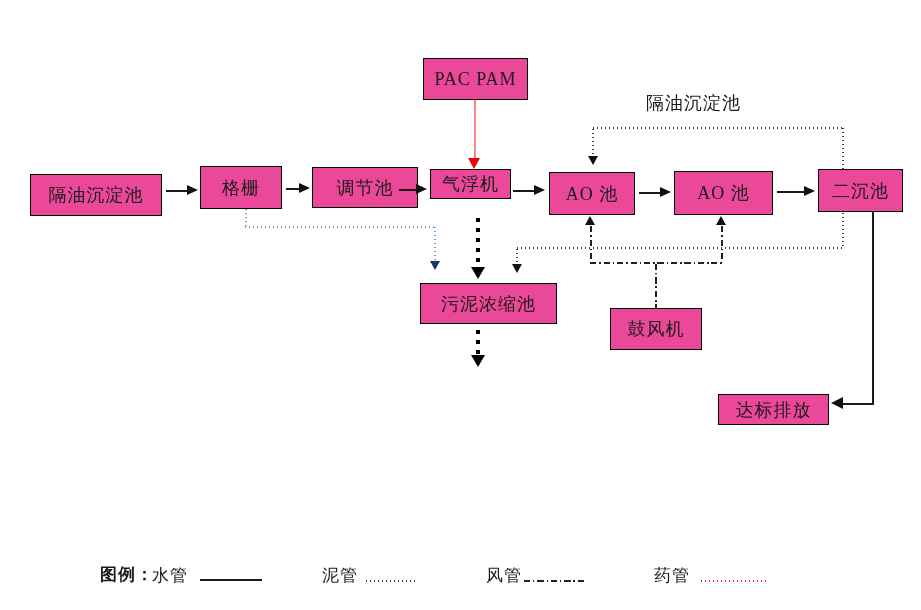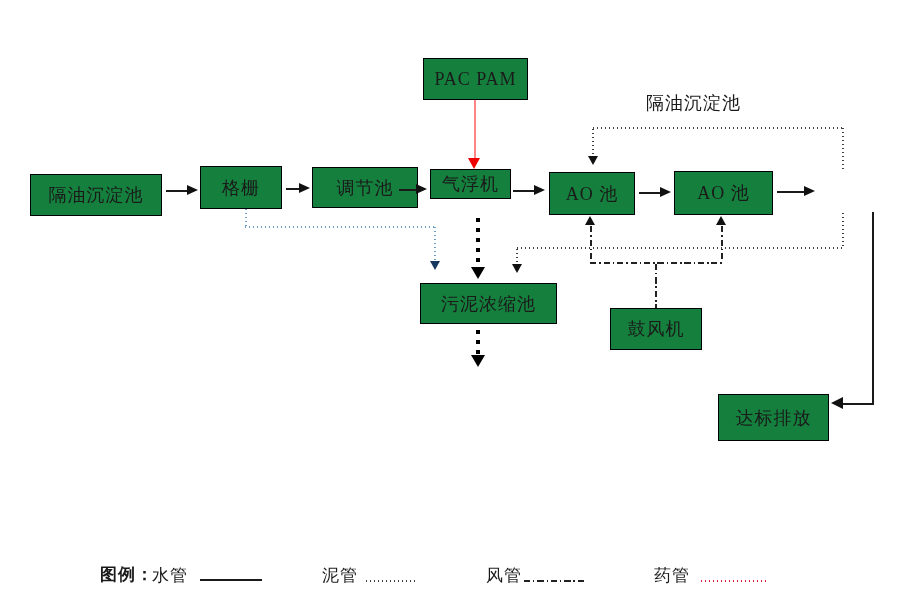--- a/index.html
+++ b/index.html
@@ -1,20 +1,20 @@
 <!DOCTYPE html>
 <html><head>
 <meta charset="utf-8">
 <style>
   * { margin:0; padding:0; box-sizing:border-box; }
   html,body { background:#ffffff; }
   body { font-family:"Liberation Serif","DejaVu Serif",serif; color:#1a1a1a; }
   .canvas { position:relative; width:921px; height:610px; background:#fff; overflow:hidden; }
 
-  .box { position:absolute; border:1.5px solid #000; background:#15803d;
+  .box { position:absolute; border:1.5px solid #000; background:#ec4899;
          display:flex; align-items:center; justify-content:center;
          font-size:18px; letter-spacing:1px; white-space:nowrap; }
   .lbl { position:absolute; font-size:18px; letter-spacing:1px; white-space:nowrap; }
 
   .hl { position:absolute; height:2px; background:#1a1a1a; }
   .vl { position:absolute; width:2px;  background:#1a1a1a; }
   .vl.red { width:2px; background:#ff8585; }
 
   .doth { position:absolute; height:2px;
           background:repeating-linear-gradient(to right,#404040 0 1.5px,transparent 1.5px 4px); }
@@ -50,24 +50,25 @@
 <body>
 
 <div class="canvas">
 
   <div class="box" style="left:200px;top:166px;width:82px;height:43px">格栅</div>
   <div class="box" style="left:30px;top:174px;width:132px;height:42px">隔油沉淀池</div>
   <div class="box" style="left:312px;top:167px;width:106px;height:41px">调节池</div>
   <div class="box" style="left:430px;top:169px;width:81px;height:30px">气浮机</div>
   <div class="box" style="left:549px;top:172px;width:86px;height:43px">AO 池</div>
   <div class="box" style="left:674px;top:171px;width:99px;height:44px">AO 池</div>
+  <div class="box" style="left:818px;top:169px;width:85px;height:43px">二沉池</div>
   <div class="box" style="left:423px;top:58px;width:105px;height:42px">PAC PAM</div>
   <div class="box" style="left:420px;top:283px;width:137px;height:41px">污泥浓缩池</div>
   <div class="box" style="left:610px;top:308px;width:92px;height:42px">鼓风机</div>
-  <div class="box" style="left:718px;top:394px;width:111px;height:47px">达标排放</div>
+  <div class="box" style="left:718px;top:394px;width:111px;height:31px">达标排放</div>
 
   <div class="lbl" style="left:646px;top:91px">隔油沉淀池</div>
 
   <div class="hl" style="left:166px;top:190px;width:23px"></div>
   <div class="tri tri-r" style="left:187px;top:185px"></div>
   <div class="hl" style="left:286px;top:188px;width:16px"></div>
   <div class="tri tri-r" style="left:299px;top:183px"></div>
   <div class="hl" style="left:399px;top:189px;width:19px"></div>
   <div class="tri tri-r" style="left:416px;top:184px"></div>
   <div class="hl" style="left:513px;top:190px;width:23px"></div>

